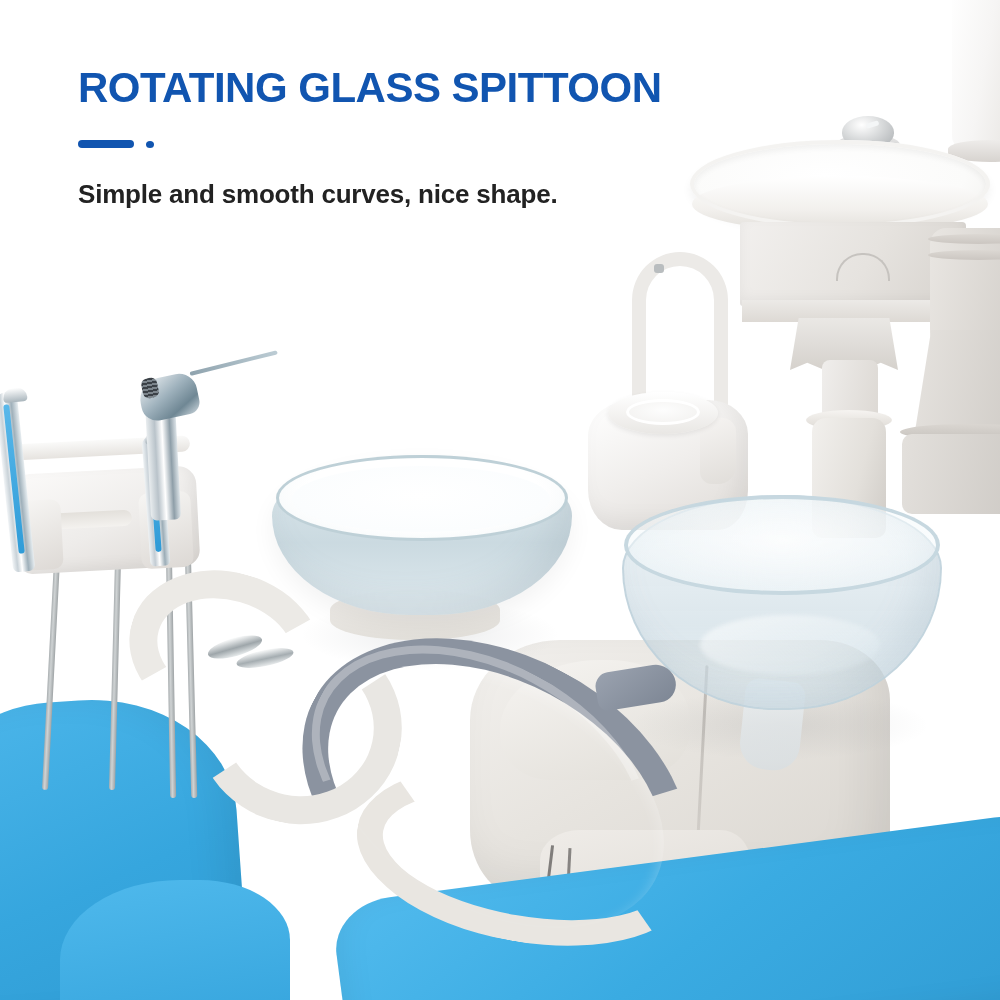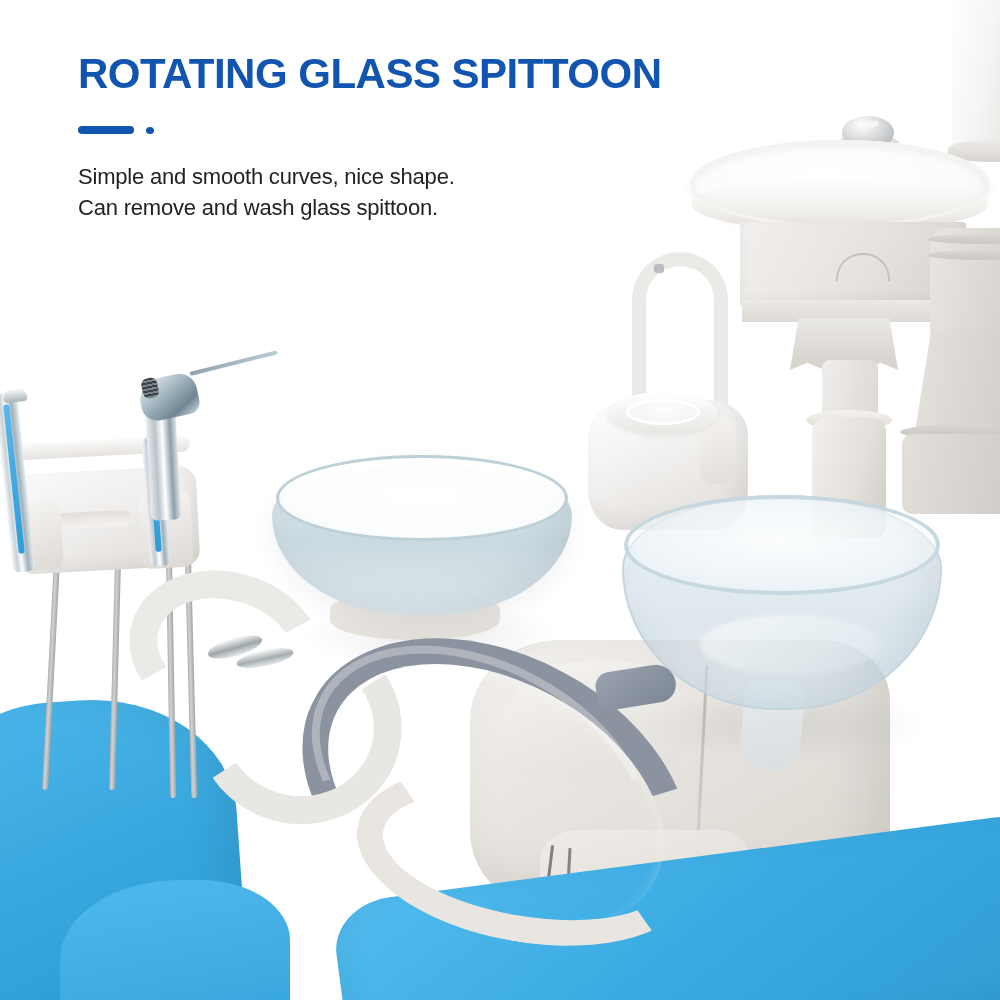--- a/index.html
+++ b/index.html
@@ -10,21 +10,21 @@
     font-family: "Liberation Sans", sans-serif;
   }
   #stage {
     position: relative;
     width: 1000px; height: 1000px;
     background: #ffffff;
     overflow: hidden;
   }
 
   
-  #text-block { position: absolute; left: 78px; top: 52px; width: 620px; z-index: 60; }
+  #text-block { position: absolute; left: 78px; top: 66px; width: 620px; z-index: 60; }
   #page-title {
     font-size: 42px;
     font-weight: bold;
     letter-spacing: -0.5px;
     color: #1155b0;
     line-height: 1.05;
     white-space: nowrap;
     margin: 0;
   }
   #divider { position: relative; height: 10px; margin-top: 30px; }
@@ -33,22 +33,22 @@
     width: 56px; height: 8px; border-radius: 4px;
     background: #1155b0;
   }
   #divider-dot {
     position: absolute; left: 68px; top: 1px;
     width: 8px; height: 7px; border-radius: 50%;
     background: #1155b0;
   }
   #body-lines { margin-top: 26px; }
   .body-line {
-    font-size: 22px;
-    font-weight: 400;
+    font-size: 26px;
+    font-weight: 700;
     color: #222222;
     line-height: 1.40;
     letter-spacing: -0.2px;
     white-space: nowrap;
   }
 
   
   #photo { position: absolute; inset: 0; z-index: 10; }
   .pc { position: absolute; }
 
@@ -585,17 +585,16 @@
   <div id="text-block">
     <h1 id="page-title">ROTATING GLASS SPITTOON</h1>
 
     <div id="divider">
       <div id="divider-bar"></div>
       <div id="divider-dot"></div>
     </div>
 
     <div id="body-lines">
       <div class="body-line">Simple and smooth curves, nice shape.</div>
-      <div class="body-line">Can remove and wash glass spittoon.</div>
     </div>
   </div>
 
 </div>
 
 </body></html>

